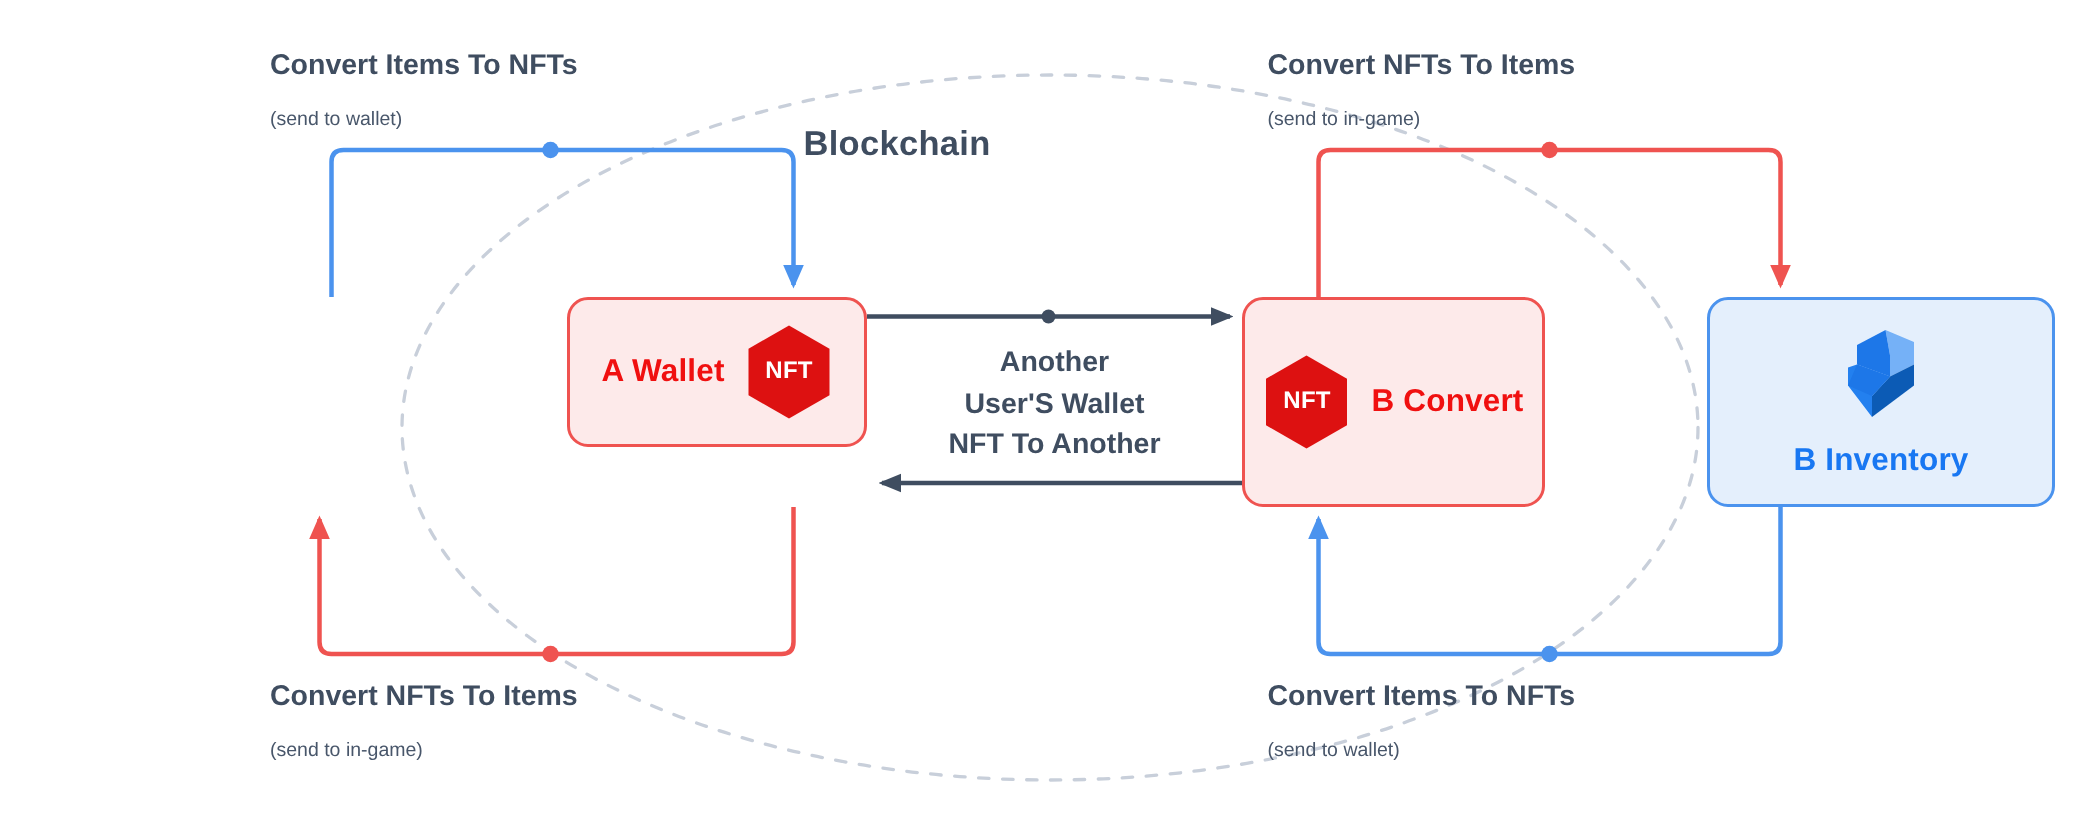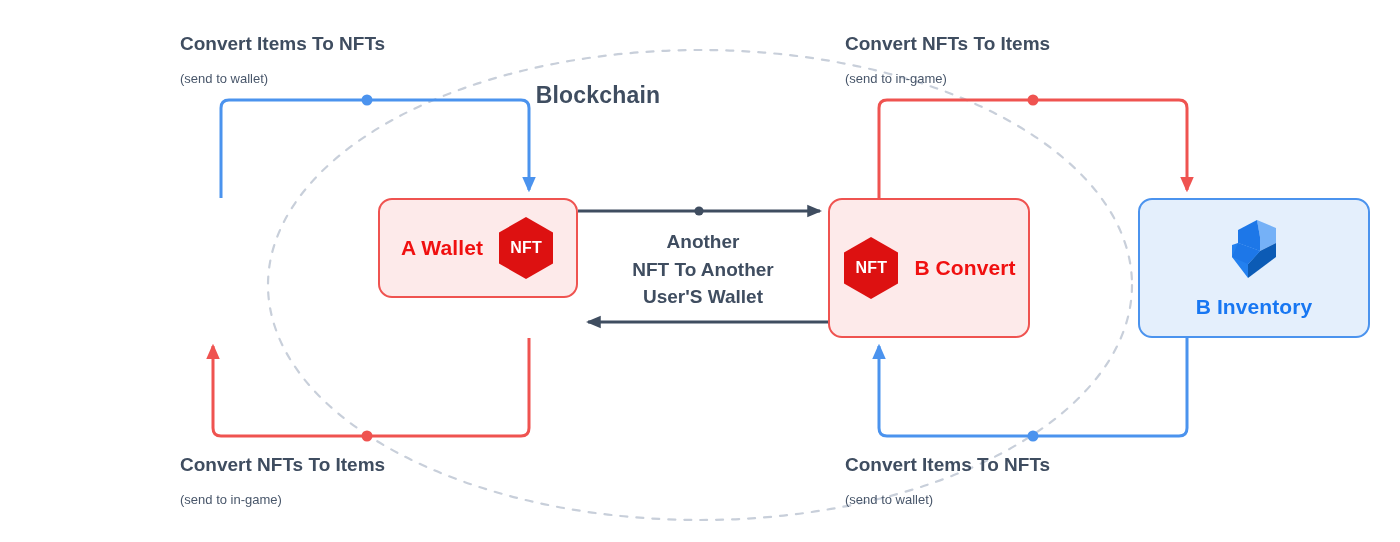--- a/index.html
+++ b/index.html
@@ -183,22 +183,22 @@
     <span class="cap-sub">(send to in-game)</span>
   </div>
 
   <div class="caption" style="left:845px; top:453px; width:380px;">
     <span class="cap-main">Convert Items To NFTs</span>
     <span class="cap-sub">(send to wallet)</span>
   </div>
 
   <div id="transfer-label">
     <span>Another</span>
+    <span>User'S Wallet</span>
     <span>NFT To Another</span>
-    <span>User'S Wallet</span>
   </div>
 
 
   <div class="node wal" style="left:378px; top:198px; width:200px; height:100px;">
     <span class="node-label">A Wallet</span>
     <span class="hex">
       <svg width="58" height="64" viewBox="0 0 58 64" xmlns="http://www.w3.org/2000/svg">
         <polygon points="29,1 56,16.5 56,47.5 29,63 2,47.5 2,16.5" fill="#dd1111"></polygon>
       </svg>
       <span class="hex-text">NFT</span>

